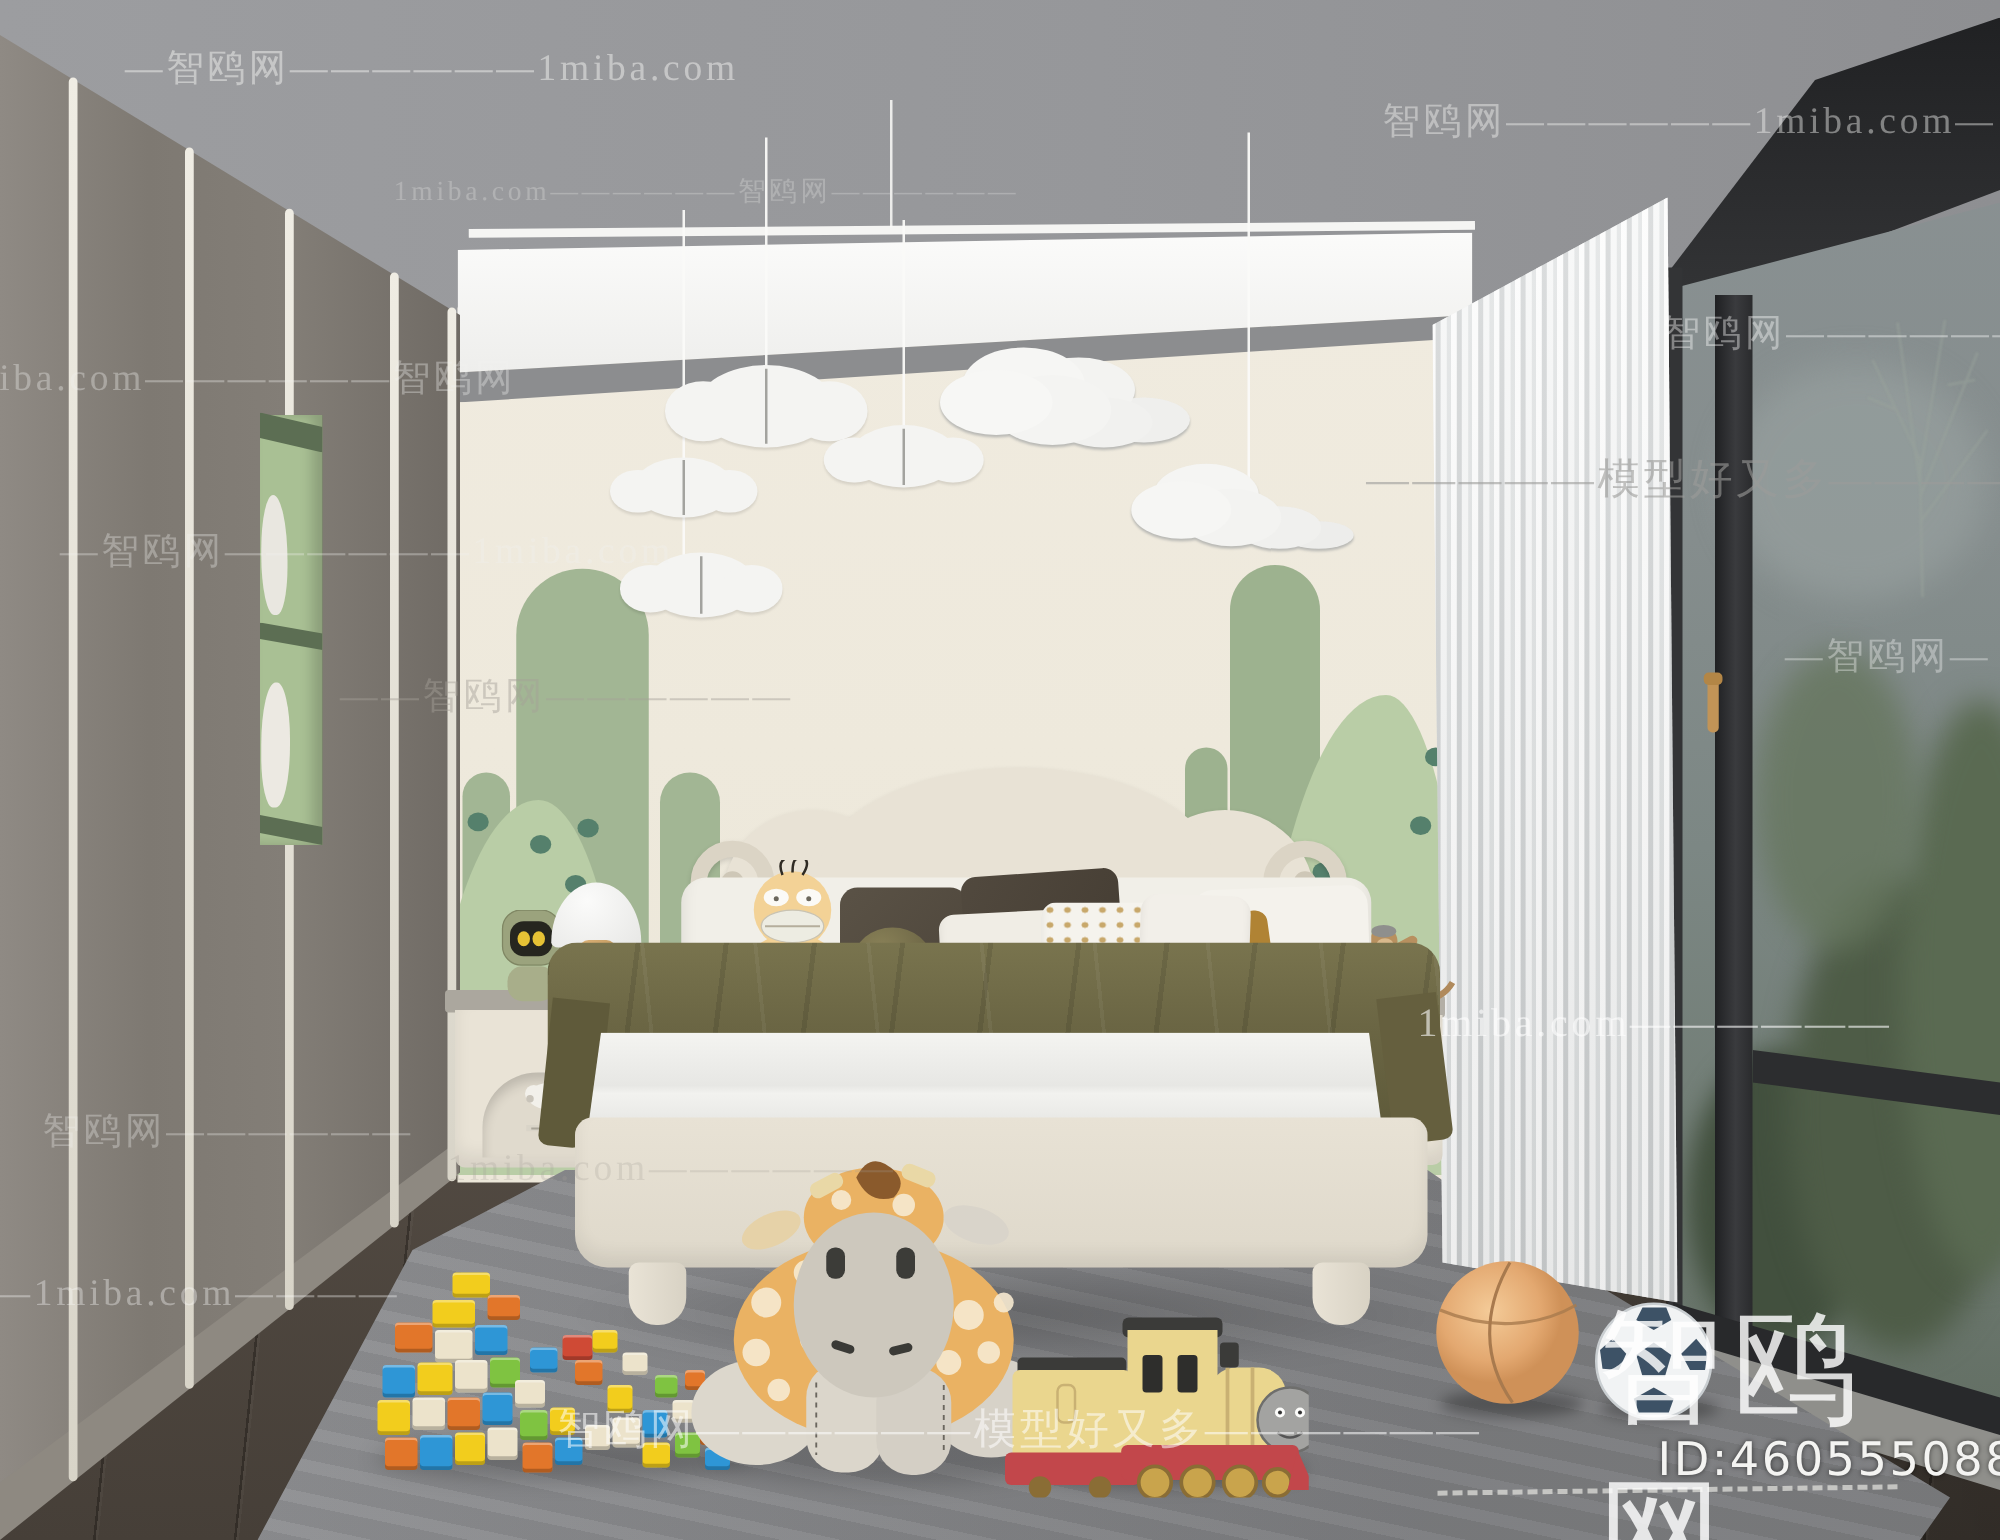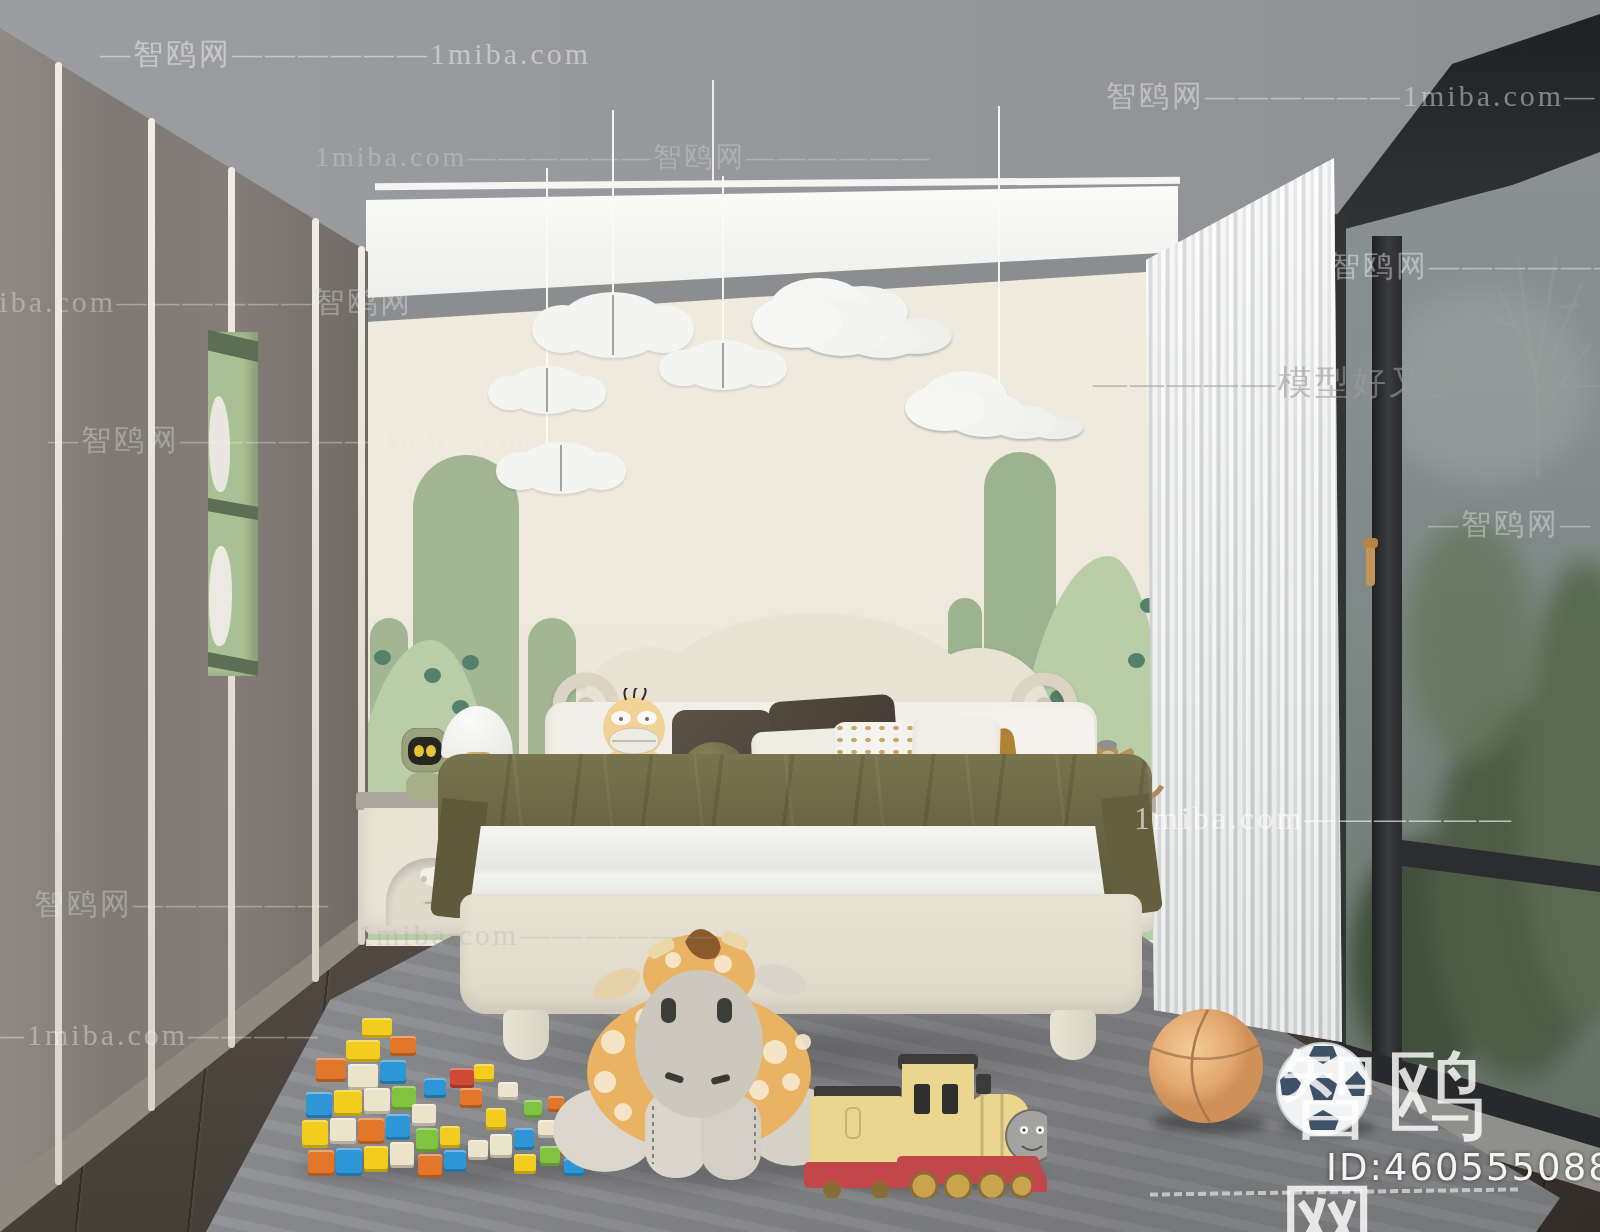--- a/index.html
+++ b/index.html
@@ -388,30 +388,32 @@
       <polygon points="40,6 59,6 63,16 49,24 35,16"></polygon>
       <polygon points="6,40 16,31 27,43 21,56 8,55"></polygon>
       <polygon points="92,42 83,31 71,43 78,56 90,56"></polygon>
       <polygon points="37,90 61,90 65,79 49,70 33,79"></polygon>
     </g>
   </svg>
 
   <div class="a" style="left:0;top:0;width:1600px;height:1232px;z-index:9;pointer-events:none;">
       <div class="wm" style="left: 100px; top: 34px; font-size: 30px; opacity: 0.5; color: rgb(242, 242, 240);">—智鸥网——————1miba.com</div>
       <div class="wm" style="left: 1106px; top: 76px; font-size: 30px; opacity: 0.45; color: rgb(242, 242, 240);">智鸥网——————1miba.com—</div>
-      <div class="wm" style="left: 315px; top: 138px; font-size: 28px; opacity: 0.26; color: rgb(242, 242, 240);">1miba.com——————智鸥网——————</div>
+      <div class="wm" style="left: 315px; top: 138px; font-size: 22px; opacity: 0.26; color: rgb(242, 242, 240);">1miba.com——————智鸥网——————</div>
       <div class="wm" style="left: -45px; top: 282px; font-size: 30px; opacity: 0.35; color: rgb(242, 242, 240);">1miba.com——————智鸥网</div>
       <div class="wm" style="left: 1330px; top: 246px; font-size: 30px; opacity: 0.4; color: rgb(255, 255, 255);">智鸥网——————</div>
       <div class="wm" style="left: 48px; top: 420px; font-size: 30px; opacity: 0.33; color: rgb(242, 242, 240);">—智鸥网——————1miba.com</div>
       <div class="wm" style="left: 1093px; top: 360px; font-size: 34px; opacity: 0.6; color: rgb(156, 156, 154);">—————模型好又多————</div>
+      <div class="wm" style="left: 272px; top: 536px; font-size: 30px; opacity: 0.45; color: rgb(165, 160, 152);">——智鸥网——————</div>
       <div class="wm" style="left: 1428px; top: 504px; font-size: 30px; opacity: 0.35; color: rgb(255, 255, 255);">—智鸥网—</div>
       <div class="wm" style="left: 1134px; top: 800px; font-size: 32px; opacity: 0.6; color: rgb(255, 255, 255);">1miba.com——————</div>
       <div class="wm" style="left: 34px; top: 884px; font-size: 30px; opacity: 0.32; color: rgb(242, 242, 240);">智鸥网——————</div>
       <div class="wm" style="left: 358px; top: 918px; font-size: 30px; opacity: 0.25; color: rgb(165, 160, 152);">1miba.com——————</div>
       <div class="wm" style="left: -6px; top: 1018px; font-size: 30px; opacity: 0.35; color: rgb(255, 255, 255);">—1miba.com————</div>
+      <div class="wm" style="left: 446px; top: 1120px; font-size: 34px; opacity: 0.55; color: rgb(255, 255, 255);">智鸥网——————模型好又多——————</div>
     </div>
 
   <div class="a" style="left:1278px;top:1028px;font-size:100px;color:rgba(255,255,255,.82);letter-spacing:8px;font-family:'DejaVu Sans',sans-serif;z-index:10;">智鸥网</div>
   <div class="a" style="left:1326px;top:1146px;font-size:37px;color:#f4f4f2;letter-spacing:2px;font-family:'DejaVu Sans',sans-serif;text-shadow:0 0 4px rgba(0,0,0,.55);z-index:10;">ID:460555088</div>
 
 <div class="dot" style="left: 374px; top: 650px;"></div>
     <div class="dot" style="left: 424px; top: 668px;"></div>
     <div class="dot" style="left: 462px; top: 655px;"></div>
     <div class="dot" style="left: 452px; top: 700px;"></div>
     <div class="dot" style="left: 1140px; top: 598px;"></div>

